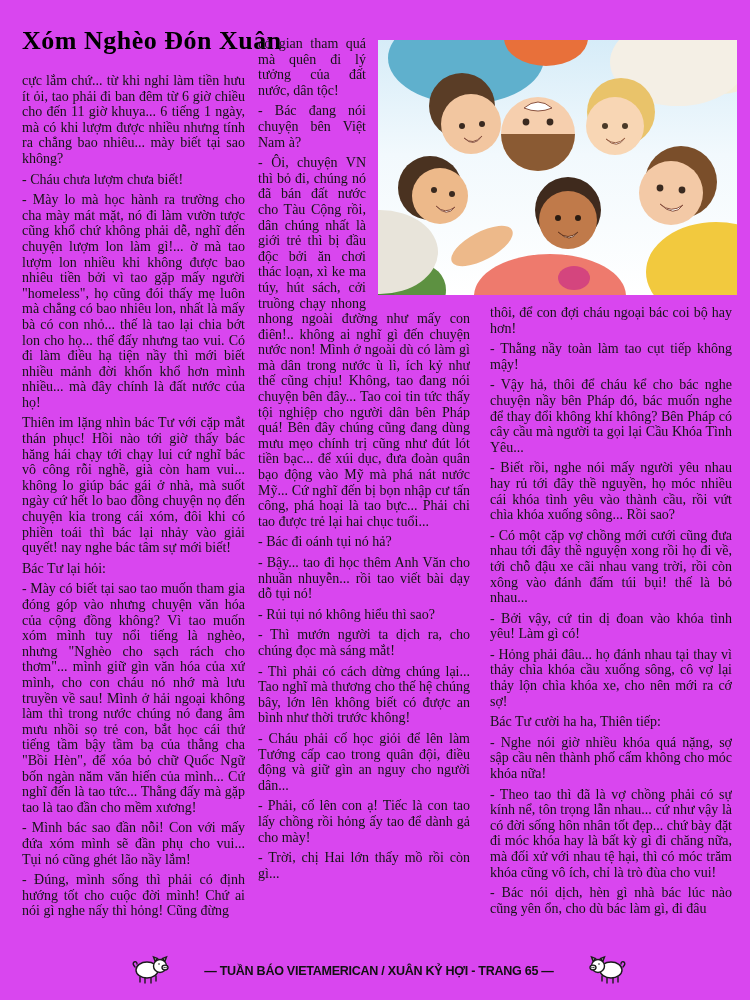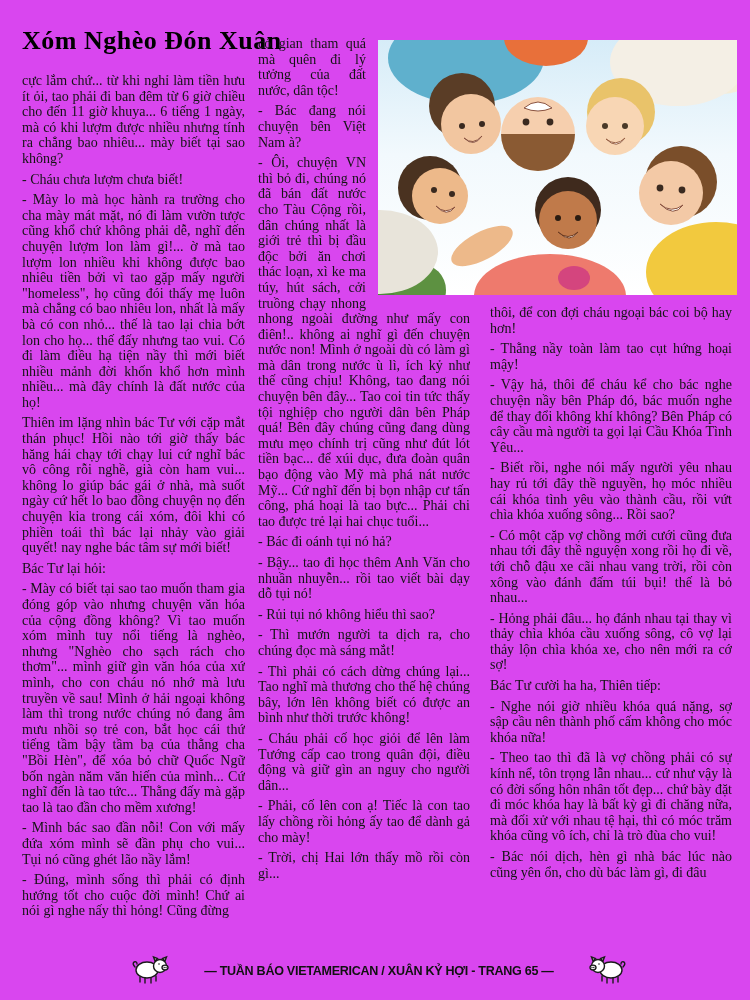--- a/index.html
+++ b/index.html
@@ -67,24 +67,25 @@
       <p>- Rủi tụi nó không hiểu thì sao?</p>
       <p>- Thì mướn người ta dịch ra, cho chúng đọc mà sáng mắt!</p>
       <p>- Thì phải có cách dừng chúng lại... Tao nghĩ mà thương cho thế hệ chúng bây, lớn lên không biết có được an bình như thời trước không!</p>
       <p>- Cháu phải cố học giỏi để lên làm Tướng cấp cao trong quân đội, điều động và giữ gìn an nguy cho người dân...</p>
       <p>- Phải, cố lên con ạ! Tiếc là con tao lấy chồng rồi hỏng ấy tao để dành gả cho mày!</p>
       <p>- Trời, chị Hai lớn thấy mồ rồi còn gì...</p>
     </div>
 
   <div class="col" id="col3">
       <p>thôi, để con đợi cháu ngoại bác coi bộ hay hơn!</p>
-      <p>- Thằng nầy toàn làm tao cụt hứng hoại mậy!</p>
+      <p>- Thằng nầy toàn làm tao cụt tiếp không mậy!</p>
       <p>- Vậy hả, thôi để cháu kể cho bác nghe chuyện nầy bên Pháp đó, bác muốn nghe để thay đổi không khí không? Bên Pháp có cây cầu mà người ta gọi lại Cầu Khóa Tình Yêu...</p>
       <p>- Biết rồi, nghe nói mấy người yêu nhau hay rủ tới đây thề nguyền, họ móc nhiều cái khóa tình yêu vào thành cầu, rồi vứt chìa khóa xuống sông... Rồi sao?</p>
       <p>- Có một cặp vợ chồng mới cưới cũng đưa nhau tới đây thề nguyện xong rồi họ đi về, tới chỗ đậu xe cãi nhau vang trời, rồi còn xông vào đánh đấm túi bụi! thế là bỏ nhau...</p>
+      <p>- Bởi vậy, cứ tin dị đoan vào khóa tình yêu! Làm gì có!</p>
       <p>- Hỏng phải đâu... họ đánh nhau tại thay vì thảy chìa khóa cầu xuống sông, cô vợ lại thảy lộn chìa khóa xe, cho nên mới ra cớ sợ!</p>
       <p>Bác Tư cười ha ha, Thiên tiếp:</p>
       <p>- Nghe nói giờ nhiều khóa quá nặng, sợ sập cầu nên thành phố cấm không cho móc khóa nữa!</p>
       <p>- Theo tao thì đã là vợ chồng phải có sự kính nể, tôn trọng lẫn nhau... cứ như vậy là có đời sống hôn nhân tốt đẹp... chứ bày đặt đi móc khóa hay là bất kỳ gì đi chăng nữa, mà đối xử với nhau tệ hại, thì có móc trăm khóa cũng vô ích, chỉ là trò đùa cho vui!</p>
       <p>- Bác nói dịch, hèn gì nhà bác lúc nào cũng yên ổn, cho dù bác làm gì, đi đâu</p>
     </div>
 
   <div class="photo">
     <svg viewBox="0 0 359 255" preserveAspectRatio="none">
       <defs>

